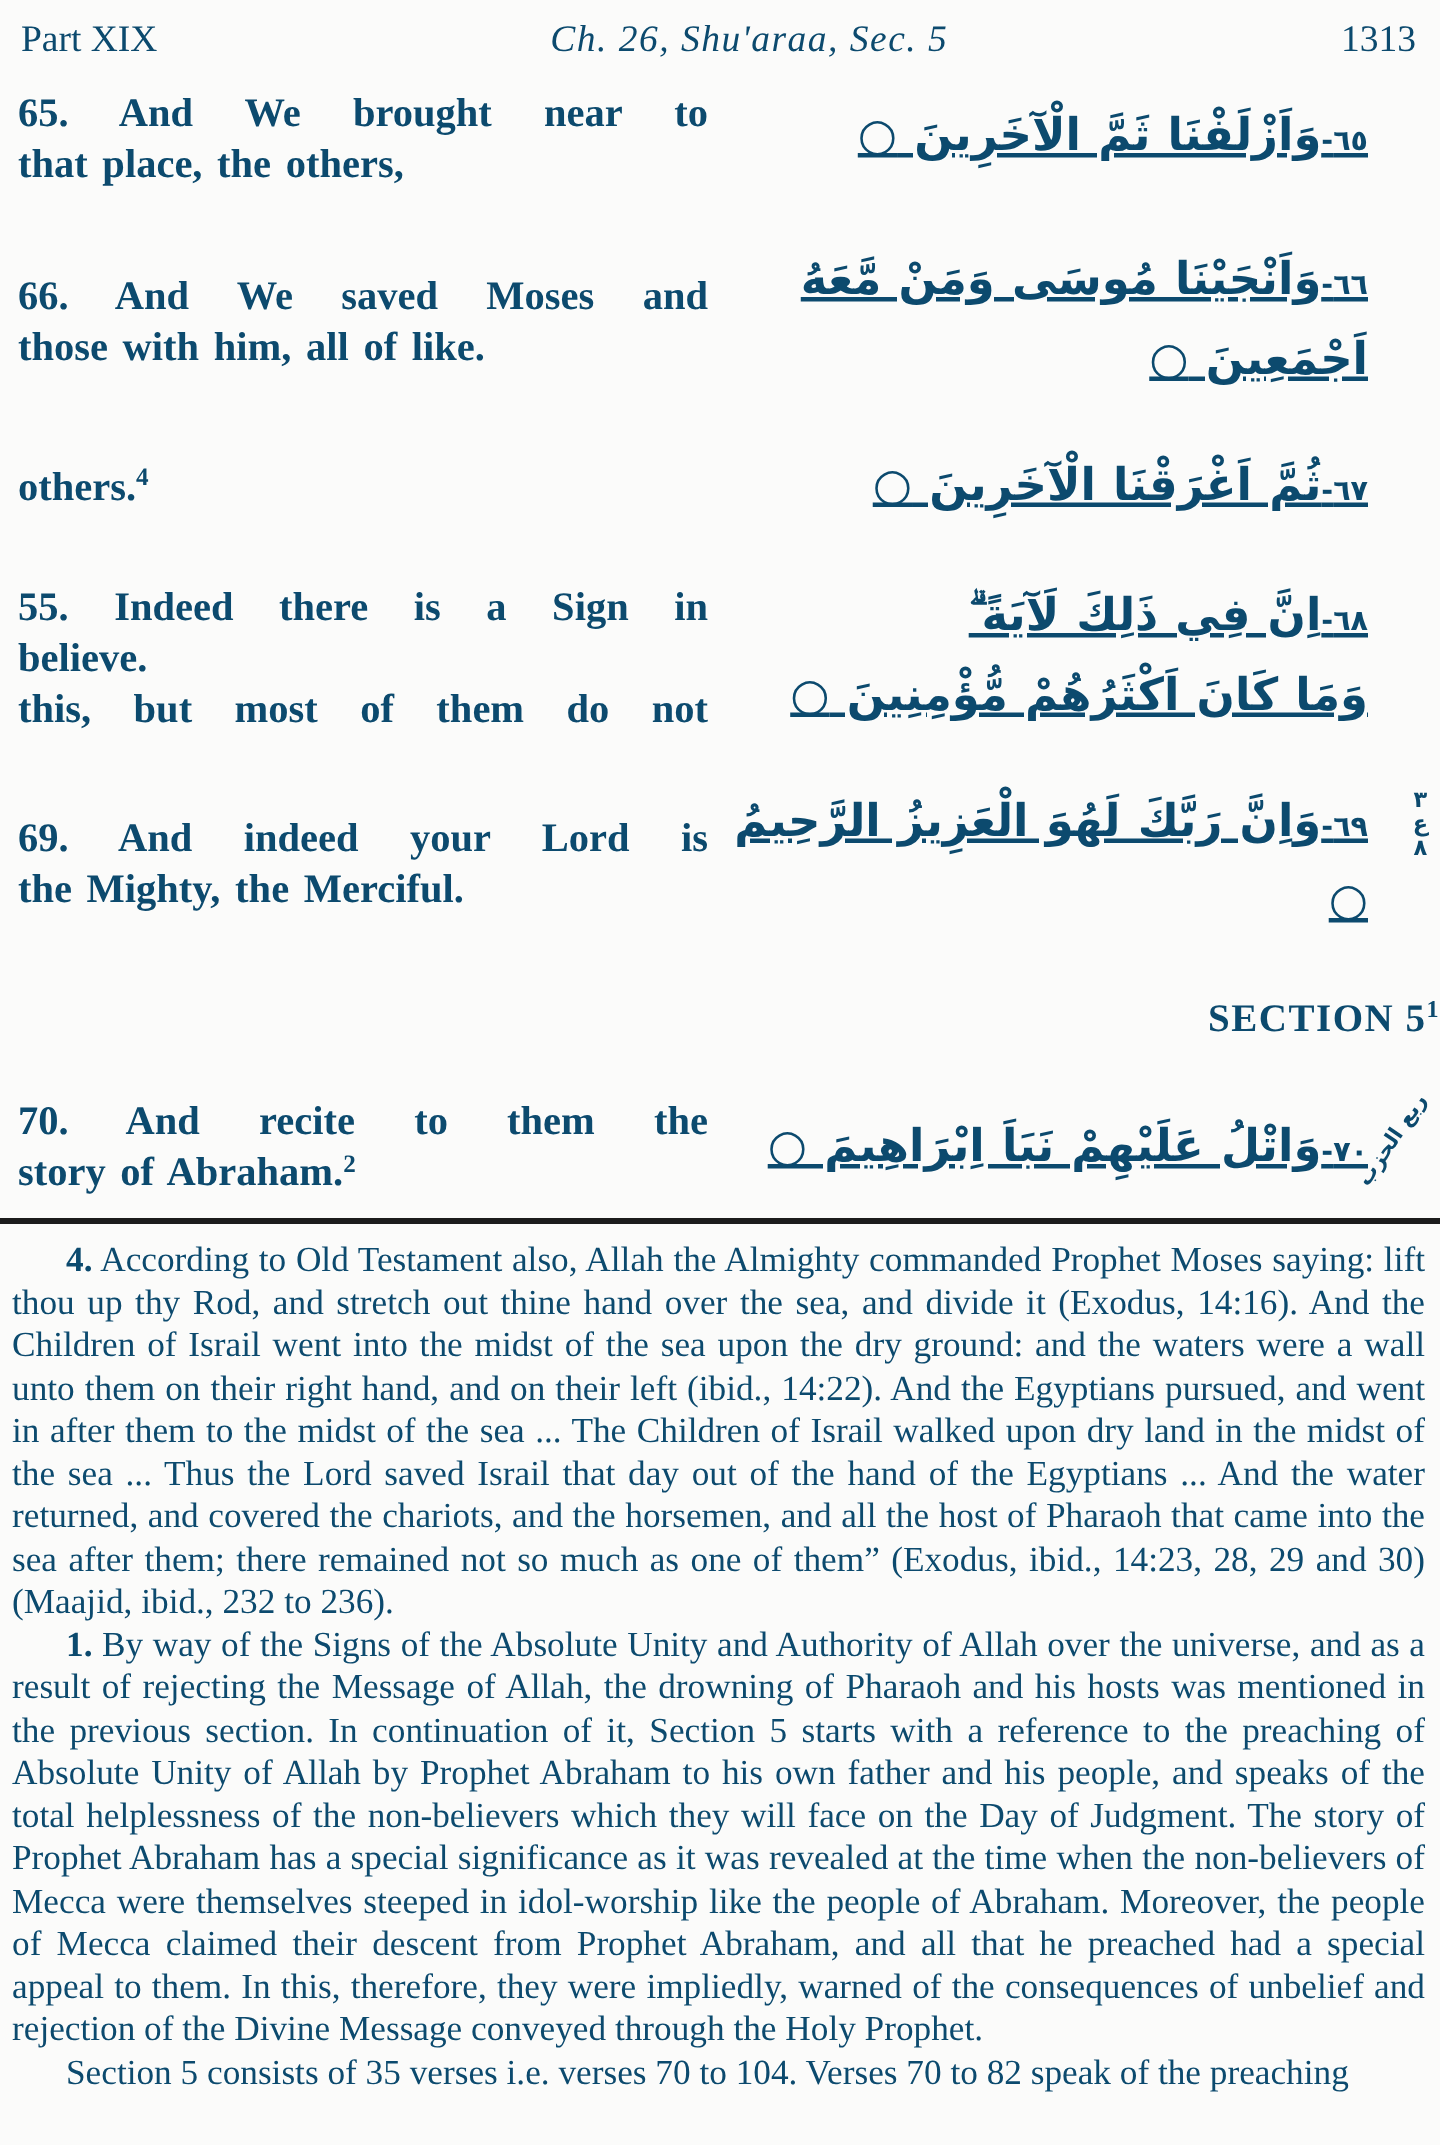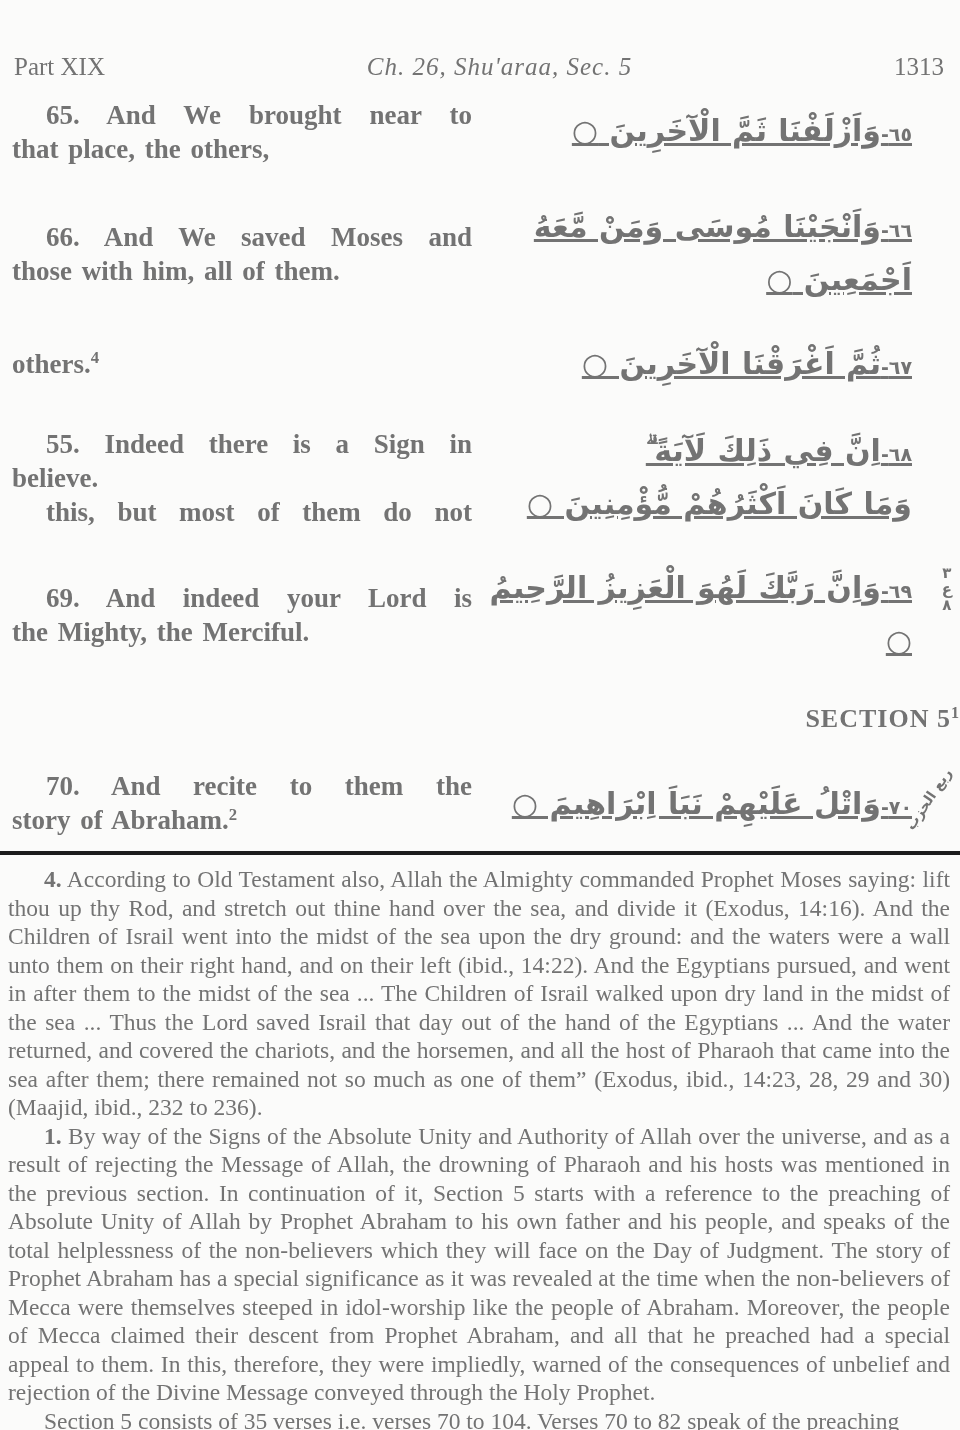--- a/index.html
+++ b/index.html
@@ -1,48 +1,48 @@
 <!DOCTYPE html>
 <html><head>
 <meta charset="utf-8">
 <style>
   html,body{margin:0;padding:0;}
   .page{
     position:relative;
     width:960px;height:1430px;
     background:#fbfbfa;
-    color:#737373;
+    color:#0c4a6e;
     font-family:"Liberation Serif",serif;
     overflow:hidden;
   }
   .b{font-weight:700;}
   .i{}
   .sup{font-size:62%;position:relative;top:-0.55em;font-weight:700;}
   .sm{font-size:19px;}
 
   
   .header{
     display:flex;justify-content:space-between;align-items:baseline;
     padding:12px 16px 0 14px;
     font-size:25px;line-height:30px;
   }
-  .hc{font-style:italic;letter-spacing:1px;margin-top:40px;}
+  .hc{font-style:italic;letter-spacing:1px;}
 
   
   .verses{margin-top:16px;padding-left:12px;}
   .vrow{display:flex;align-items:center;position:relative;padding-right:48px;}
   .mt36{margin-top:36px;justify-content:space-between;}
   .mt34{margin-top:34px;}
   .mt30{margin-top:30px;}
   .ve{width:460px;flex:none;}
   .ve .line{
     font-weight:700;font-size:27px;line-height:34px;
     text-align:left;word-spacing:3px;
   }
-  .ve .line.fill{text-align:justify;text-align-last:justify;margin-left:34px;}
+  .ve .line.fill{text-align:justify;text-align-last:justify;}
   .va{flex:1;}
   .va .line{
     direction:rtl;text-align:right;
     font-family:"DejaVu Sans",sans-serif;
     font-weight:700;font-size:30px;line-height:50px;
     word-spacing:1px;
     text-decoration:underline;
   }
   .sechead{
     text-align:right;margin-top:36px;
@@ -89,21 +89,21 @@
           <div class="line"><span>that place, the others,</span></div>
         </div>
       <div class="va">
           <div class="line"><span class="sm">٦٥-</span><span>وَاَزْلَفْنَا ثَمَّ الْآخَرِينَ </span><span>○</span></div>
         </div>
     </div>
 
     <div class="vrow mt36">
       <div class="ve">
           <div class="line fill"><span>66.  And We saved Moses and</span></div>
-          <div class="line"><span>those with him, all of them.</span></div>
+          <div class="line"><span>those with him, all of like.</span></div>
         </div>
       <div class="va">
           <div class="line"><span class="sm">٦٦-</span><span>وَاَنْجَيْنَا مُوسَى وَمَنْ مَّعَهُ اَجْمَعِينَ </span><span>○</span></div>
         </div>
     </div>
 
     <div class="vrow mt34">
       <div class="ve">
           <div class="line"><span>others.</span><span class="sup">4</span></div>
         </div>

